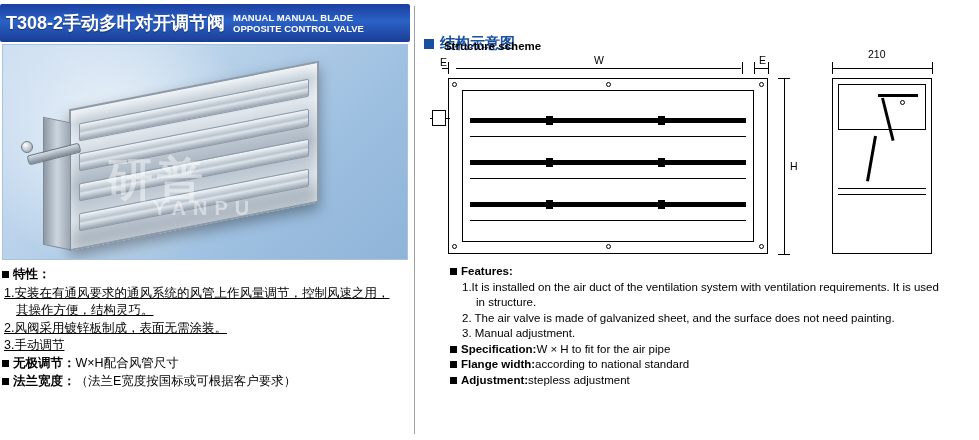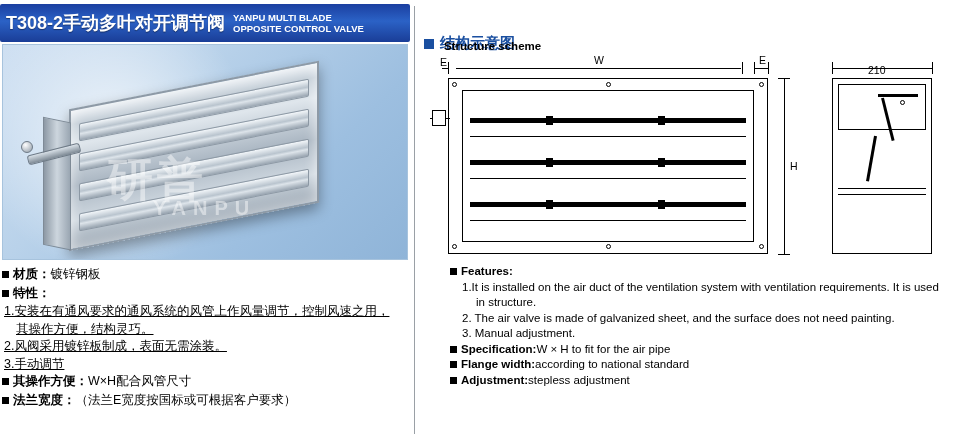--- a/index.html
+++ b/index.html
@@ -279,21 +279,21 @@
 </head>
 <body>
 
 <div class="page">
 
   <div class="left-col">
 
     <div class="title-bar">
       <div class="title-cn">T308-2手动多叶对开调节阀</div>
       <div>
-        <div class="title-en">YANPU MULTI BLADE</div>
+        <div class="title-en">MANUAL MANUAL BLADE</div>
         <div class="title-en">OPPOSITE CONTROL VALVE</div>
       </div>
     </div>
 
     <div class="photo-box">
       <div class="photo-glow"></div>
       <div class="damper">
         <div class="damper-frame"></div>
         <div class="blade b1"></div>
         <div class="blade b2"></div>
@@ -303,34 +303,29 @@
       </div>
       <div class="handle"></div>
       <div class="handle-knob"></div>
       <div class="wm-left">研普</div>
       <div class="wm-left-sub">YANPU</div>
     </div>
 
     <div class="spec-cn">
       <div class="row">
         <span class="sq"></span>
-        <span class="lbl-b">材质：</span>
-        <span>镀锌钢板</span>
-      </div>
-      <div class="row">
-        <span class="sq"></span>
         <span class="lbl-b">特性：</span>
       </div>
       <div class="indent">1.安装在有通风要求的通风系统的风管上作风量调节，控制风速之用，</div>
       <div class="sub" style="padding-left:14px">其操作方便，结构灵巧。</div>
       <div class="indent">2.风阀采用镀锌板制成，表面无需涂装。</div>
       <div class="indent">3.手动调节</div>
       <div class="row">
         <span class="sq"></span>
-        <span class="lbl-b">其操作方便：</span>
+        <span class="lbl-b">无极调节：</span>
         <span>W×H配合风管尺寸</span>
       </div>
       <div class="row">
         <span class="sq"></span>
         <span class="lbl-b">法兰宽度：</span>
         <span>（法兰E宽度按国标或可根据客户要求）</span>
       </div>
     </div>
   </div>
 
@@ -392,21 +387,21 @@
       <div class="fr-outer" style="left:6px; top:74px; width:14px; height:16px;"></div>
 
       <div class="dline v1" style="left:358px; top:42px; height:176px;"></div>
       <div class="dline h1" style="left:352px; top:42px; width:12px;"></div>
       <div class="dline h1" style="left:352px; top:218px; width:12px;"></div>
       <div class="dim-txt" style="left:364px; top:124px;">H</div>
 
       <div class="dline h1" style="left:406px; top:32px; width:100px;"></div>
       <div class="dline v1" style="left:406px; top:26px; height:12px;"></div>
       <div class="dline v1" style="left:506px; top:26px; height:12px;"></div>
-      <div class="dim-txt" style="left:442px; top:28px;text-align:center;">210</div>
+      <div class="dim-txt" style="left:442px; top:12px;text-align:center;">210</div>
 
       <div class="fr-outer" style="left:406px; top:42px; width:100px; height:176px;"></div>
       <div class="fr-inner" style="left:412px; top:48px; width:88px; height:46px;"></div>
 
       <div class="dline" style="left:452px; top:58px; width:40px; height:3px;"></div>
       <div class="dline" style="left:455px; top:62px; width:3px; height:44px; transform:rotate(-14deg); transform-origin: top center;"></div>
       <div class="dline" style="left:448px; top:100px; width:3px; height:46px; transform:rotate(10deg); transform-origin: top center;"></div>
       <div class="bolt" style="left:474px; top:64px;"></div>
 
       <div class="dline h1" style="left:412px; top:152px; width:88px;"></div>

